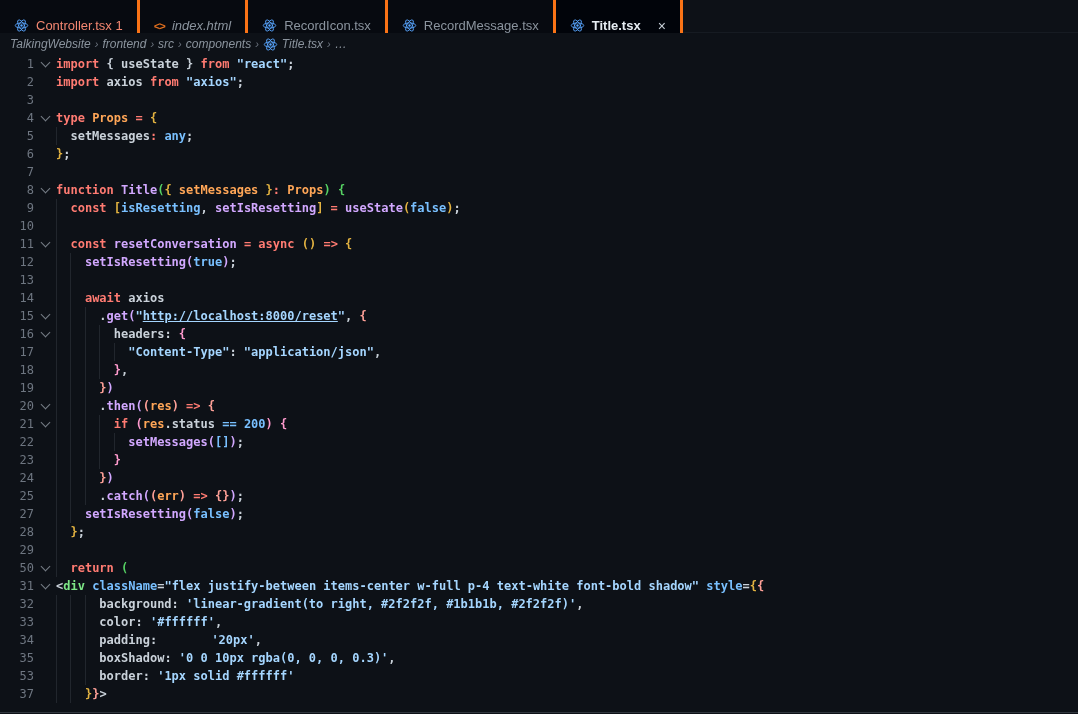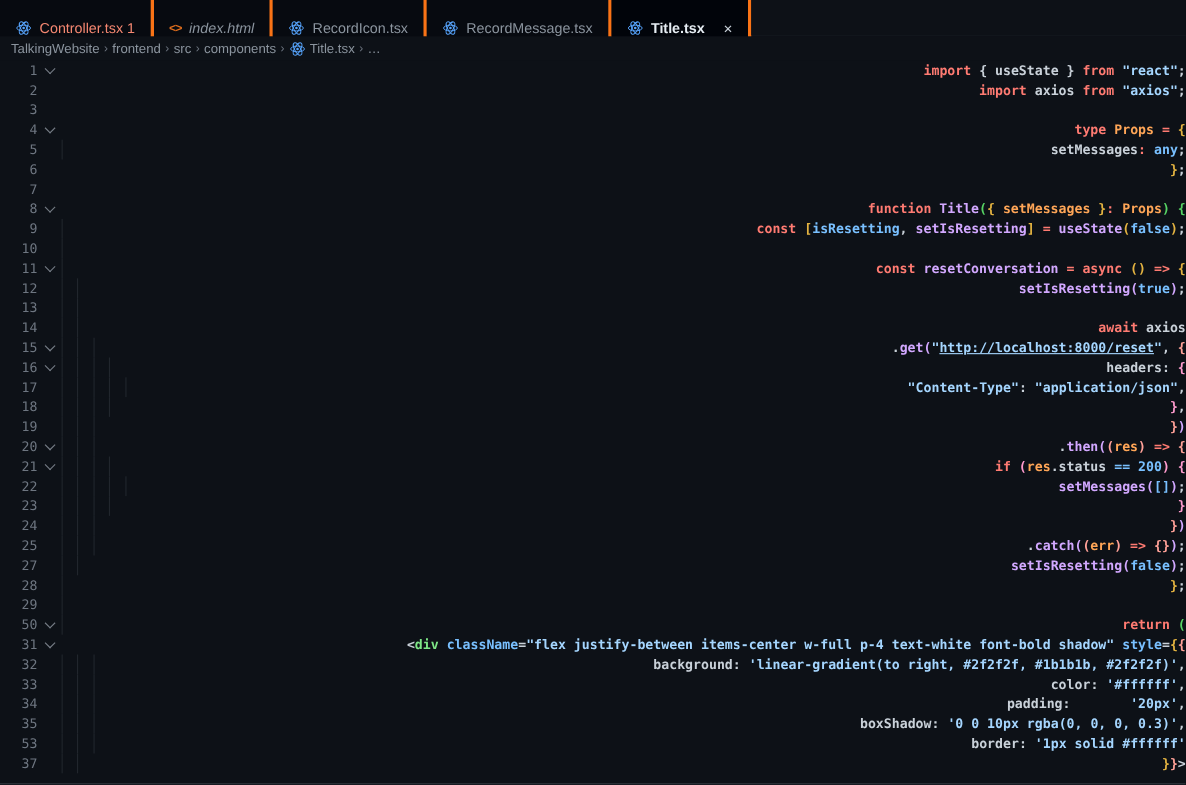--- a/index.html
+++ b/index.html
@@ -16,34 +16,34 @@
   .tab.preview .tab-label { font-style:italic; }
   .tab-close { margin-left:10px; color:#c9d1d9; font-size:14px; line-height:1; font-weight:400; }
   .tab-filler { flex:1; background:#0d1117; }
 
   .icon-react { width:15px; height:15px; flex:0 0 auto; }
   .icon-html { color:#e3701e; font-weight:700; font-size:11px; letter-spacing:-1px;
                font-family:"Liberation Mono", monospace; }
 
   
   .breadcrumbs { display:flex; align-items:center; height:22px; padding-left:10px;
-                 background:#0d1117; font-size:12px; color:#8b949e; gap:4px; }
+                 background:#0d1117; font-size:12px; color:#8b949e; gap:4px;font-style:italic; }
   .crumb { cursor:pointer; display:flex; align-items:center; gap:4px; }
   .crumb-sep { color:#6e7681; font-size:11px; }
 
   
   .editor { position:relative; height:659px; overflow:hidden; background:#0d1117;
             font-family:"DejaVu Sans Mono","Liberation Mono", monospace; font-size:12px;
             font-weight:600; }
   .line { display:flex; height:18px; line-height:18px; }
   .ln { width:34px; text-align:right; color:#6e7681; font-weight:400; flex:0 0 auto; }
   .fold { width:22px; flex:0 0 auto; display:flex; align-items:center; justify-content:center; }
   .chev { width:7px; height:7px; border-right:1.4px solid #767d86; border-bottom:1.4px solid #767d86;
           transform:rotate(45deg); margin-top:-4px; }
-  .txt { position:relative; white-space:pre; flex:1; color:#c9d1d9;text-align:right; }
+  .txt { position:relative; white-space:pre; flex:1; color:#c9d1d9; }
   .guide { position:absolute; top:0; width:1px; height:18px; background:#21262d; }
   .u { text-decoration:underline; }
   .bottom-line { position:absolute; left:0; right:0; bottom:1px; height:1px; background:#30363d; }
 </style>
 </head>
 <body>
 
 <div class="tabbar" id="tabbar">
     <div class="tab error">
       <svg viewBox="0 0 24 24" class="icon-react">

